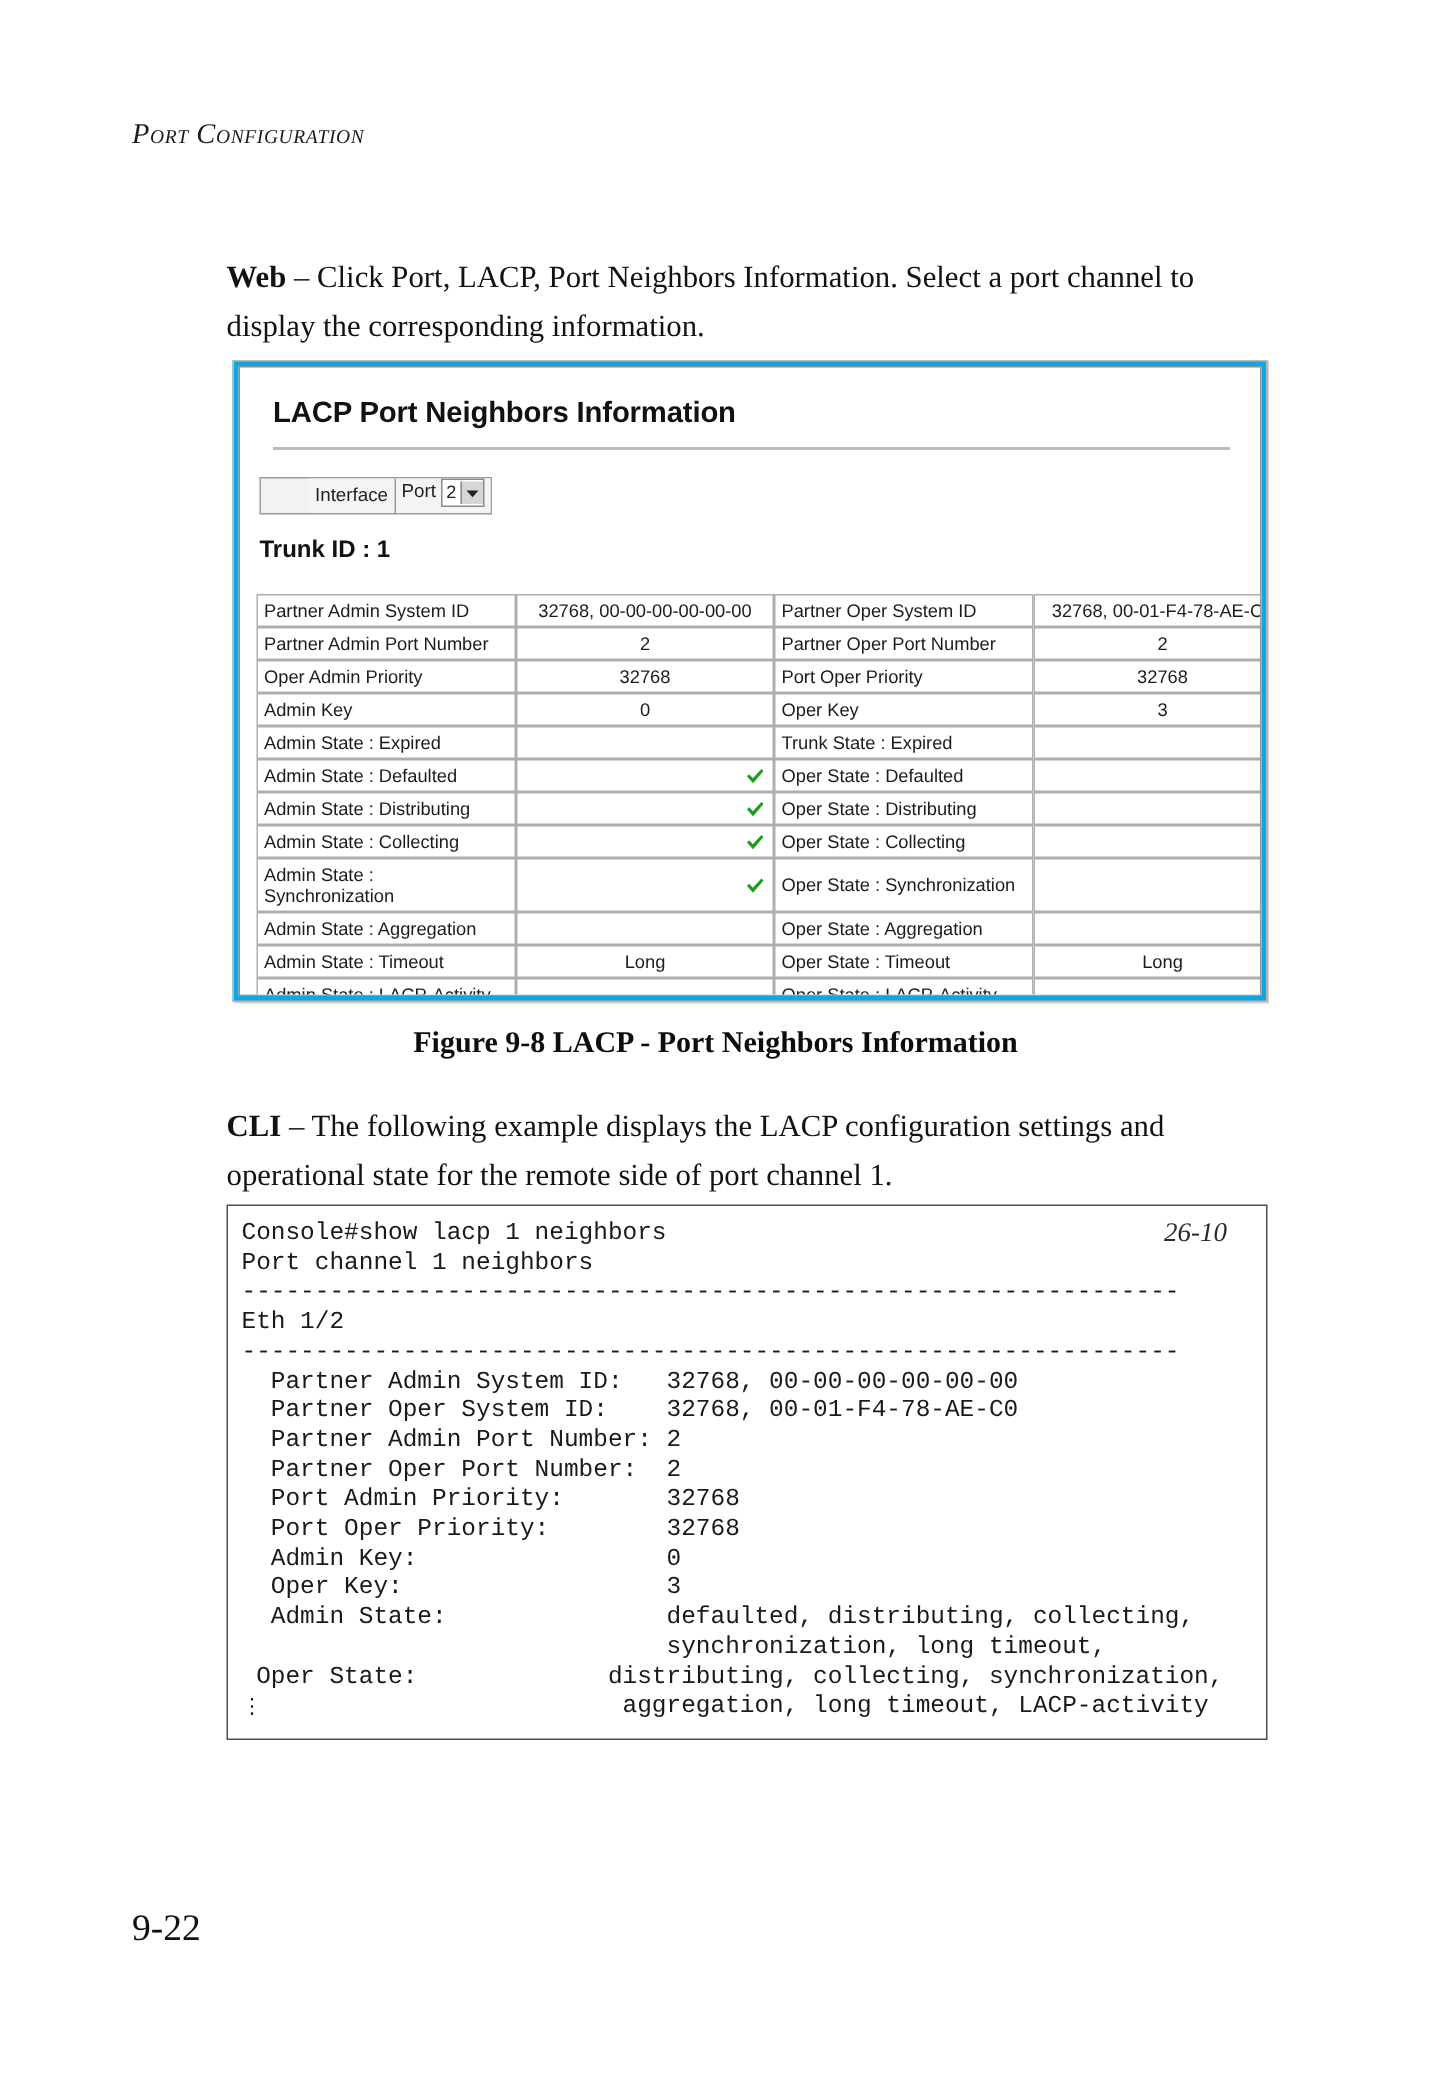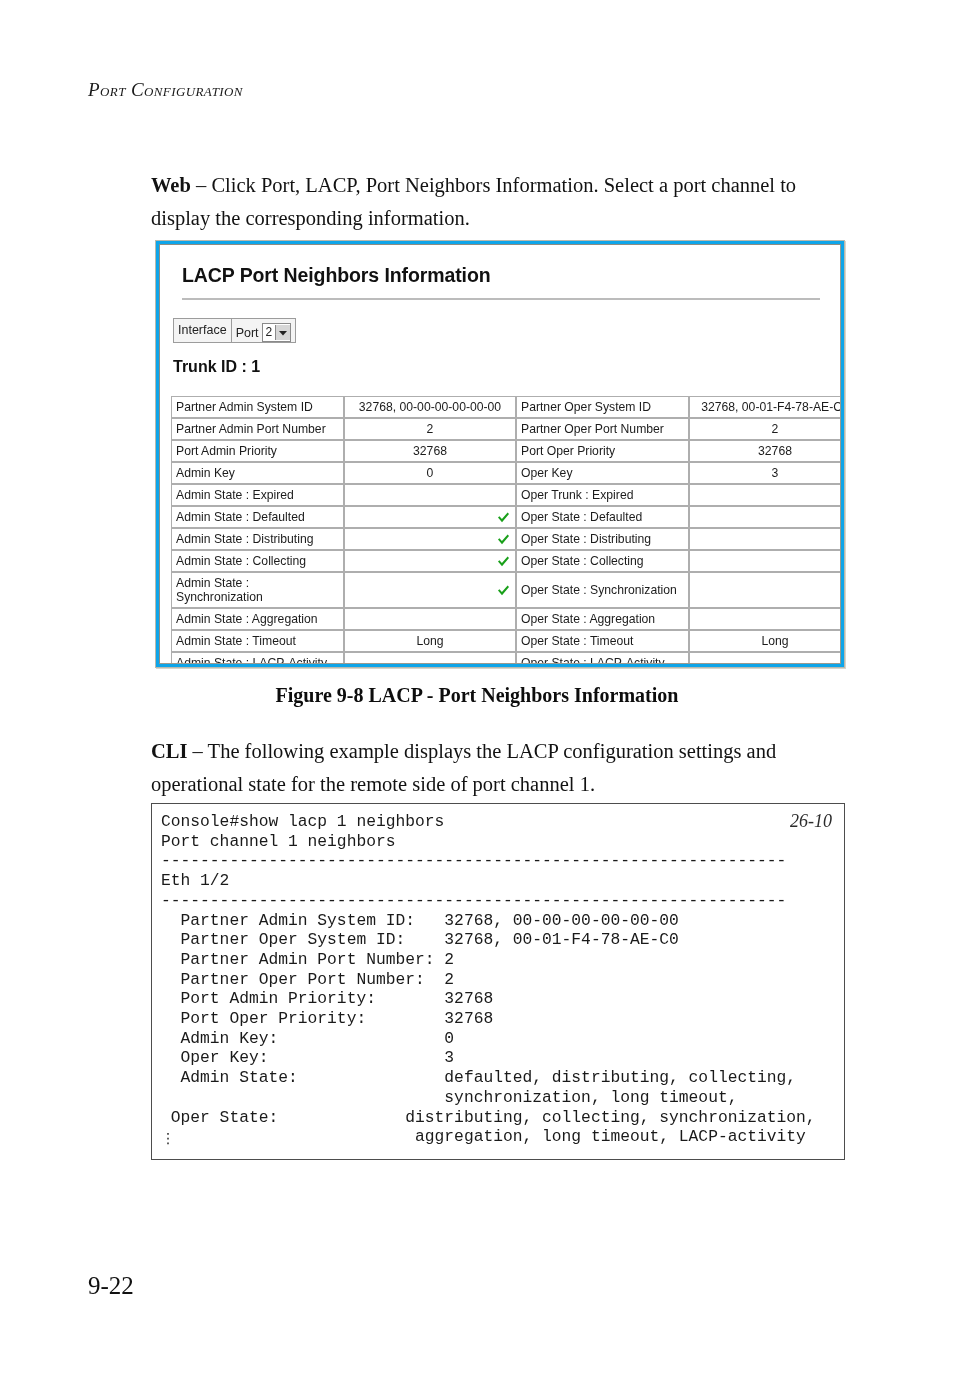--- a/index.html
+++ b/index.html
@@ -93,30 +93,31 @@
     left: 13px;
     top: 73px;
     display: flex;
     align-items: stretch;
     border: 1px solid #9c9c9c;
     background: #f2f2f2;
     font-family: "Liberation Sans", "DejaVu Sans", sans-serif;
     font-size: 12.5px;
     color: #222222;
     height: 23px;
+    padding-left: 32px;
   }
   .iface-label {
     padding: 3px 4px 0 4px;
     border-right: 1px solid #9c9c9c;
     background: #f4f4f4;
     line-height: 17px;
   }
   .iface-port-group {
     display: flex;
-    align-items: flex-end;
+    align-items: flex-start;
     padding: 0 4px 0 4px;
     gap: 3px;
     background: #f4f4f4;
   }
   .iface-port-text { line-height: 17px; }
   .iface-select {
     display: flex;
     align-items: center;
     border: 1px solid #8a8a8a;
     background: #ffffff;
@@ -194,21 +195,21 @@
   
   .cli-box {
     position: absolute;
     left: 151px;
     top: 803px;
     width: 694px;
     height: 357px;
     border: 1px solid #4d4d4d;
     box-sizing: border-box;
     background: #ffffff;
-    padding: 8px 10px 0 9px;
+    padding: 8px 24px 0 9px;
     font-family: "Liberation Mono", "DejaVu Sans Mono", monospace;
     font-size: 16.3px;
     line-height: 19.7px;
     color: #1a1a1a;
     white-space: pre;
     overflow: hidden;
   }
   .cli-line { position: relative; }
   .cli-line .xref {
     position: absolute;
@@ -273,35 +274,35 @@
             <td class="col-label"><span>Partner Oper System ID</span></td>
             <td class="col-value">32768, 00-01-F4-78-AE-C0</td>
           </tr>
           <tr>
             <td class="col-label"><span>Partner Admin Port Number</span></td>
             <td class="col-value">2</td>
             <td class="col-label"><span>Partner Oper Port Number</span></td>
             <td class="col-value">2</td>
           </tr>
           <tr>
-            <td class="col-label"><span>Port Admin Priority</span></td>
+            <td class="col-label"><span>Oper Admin Priority</span></td>
             <td class="col-value">32768</td>
             <td class="col-label"><span>Port Oper Priority</span></td>
             <td class="col-value">32768</td>
           </tr>
           <tr>
             <td class="col-label"><span>Admin Key</span></td>
             <td class="col-value">0</td>
             <td class="col-label"><span>Oper Key</span></td>
             <td class="col-value">3</td>
           </tr>
           <tr>
             <td class="col-label"><span>Admin State : Expired</span></td>
             <td class="col-value"></td>
-            <td class="col-label"><span>Oper Trunk : Expired</span></td>
+            <td class="col-label"><span>Trunk State : Expired</span></td>
             <td class="col-value"></td>
           </tr>
           <tr>
             <td class="col-label"><span>Admin State : Defaulted</span></td>
             <td class="col-value val-chk"><span class="chk"><svg width="13" height="11" viewBox="0 0 13 11" aria-hidden="true">
                   <path d="M1 5.6 L2.4 4.2 L4.9 6.9 L10.6 0.6 L12 2.0 L5.0 10.2 Z" fill="#19a01a"></path>
                 </svg></span></td>
             <td class="col-label"><span>Oper State : Defaulted</span></td>
             <td class="col-value"></td>
           </tr>

